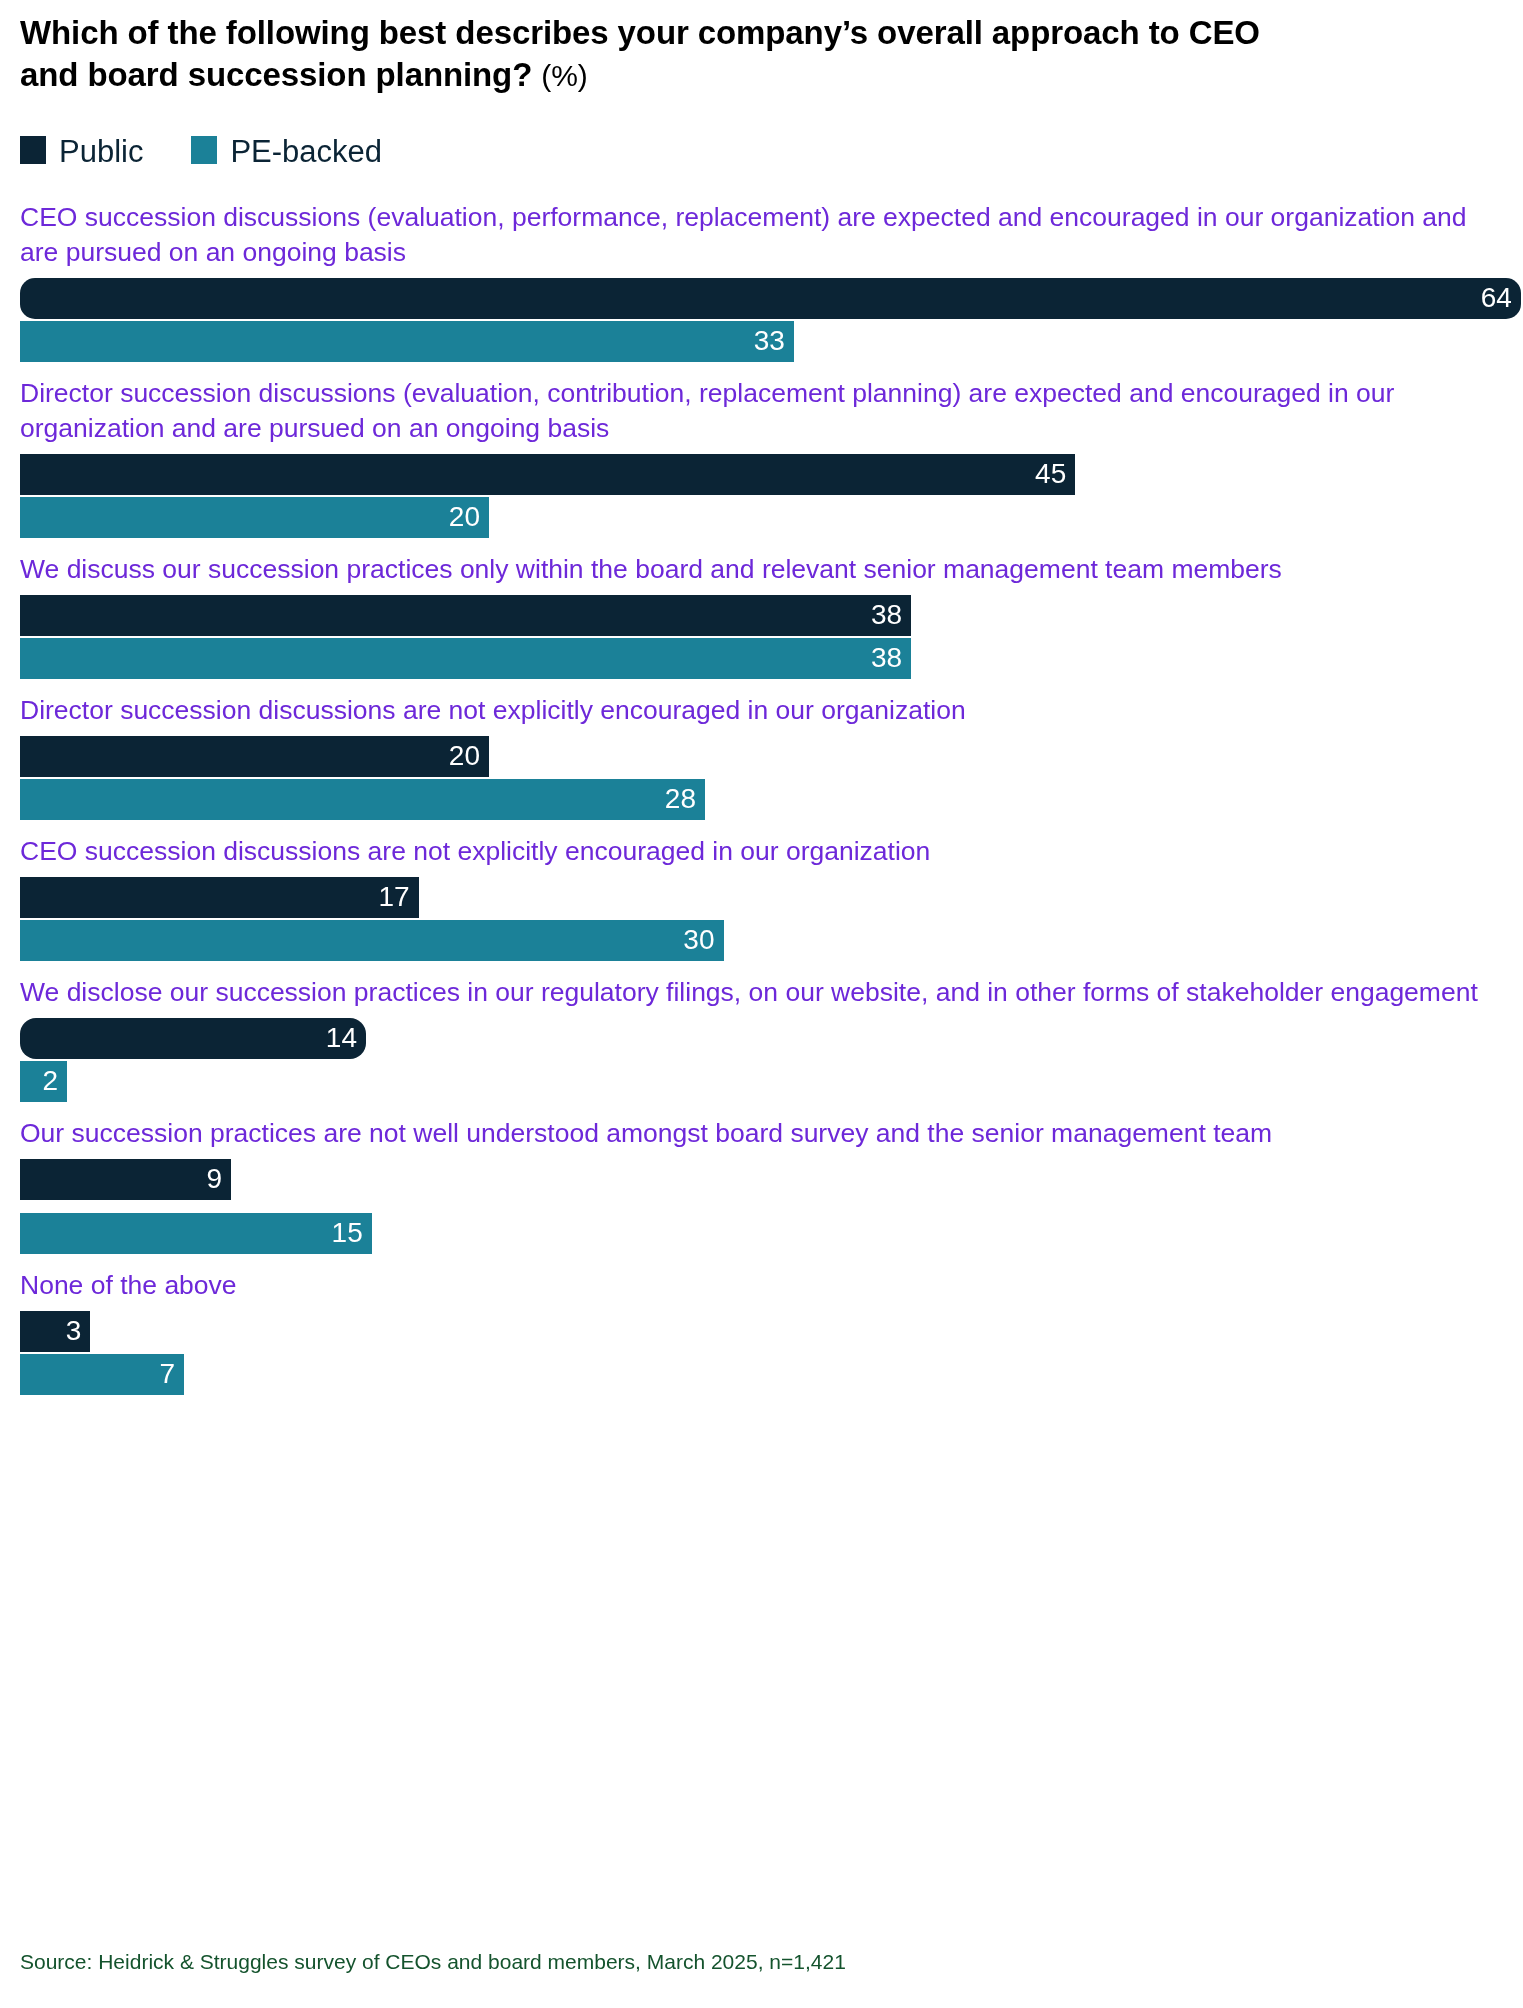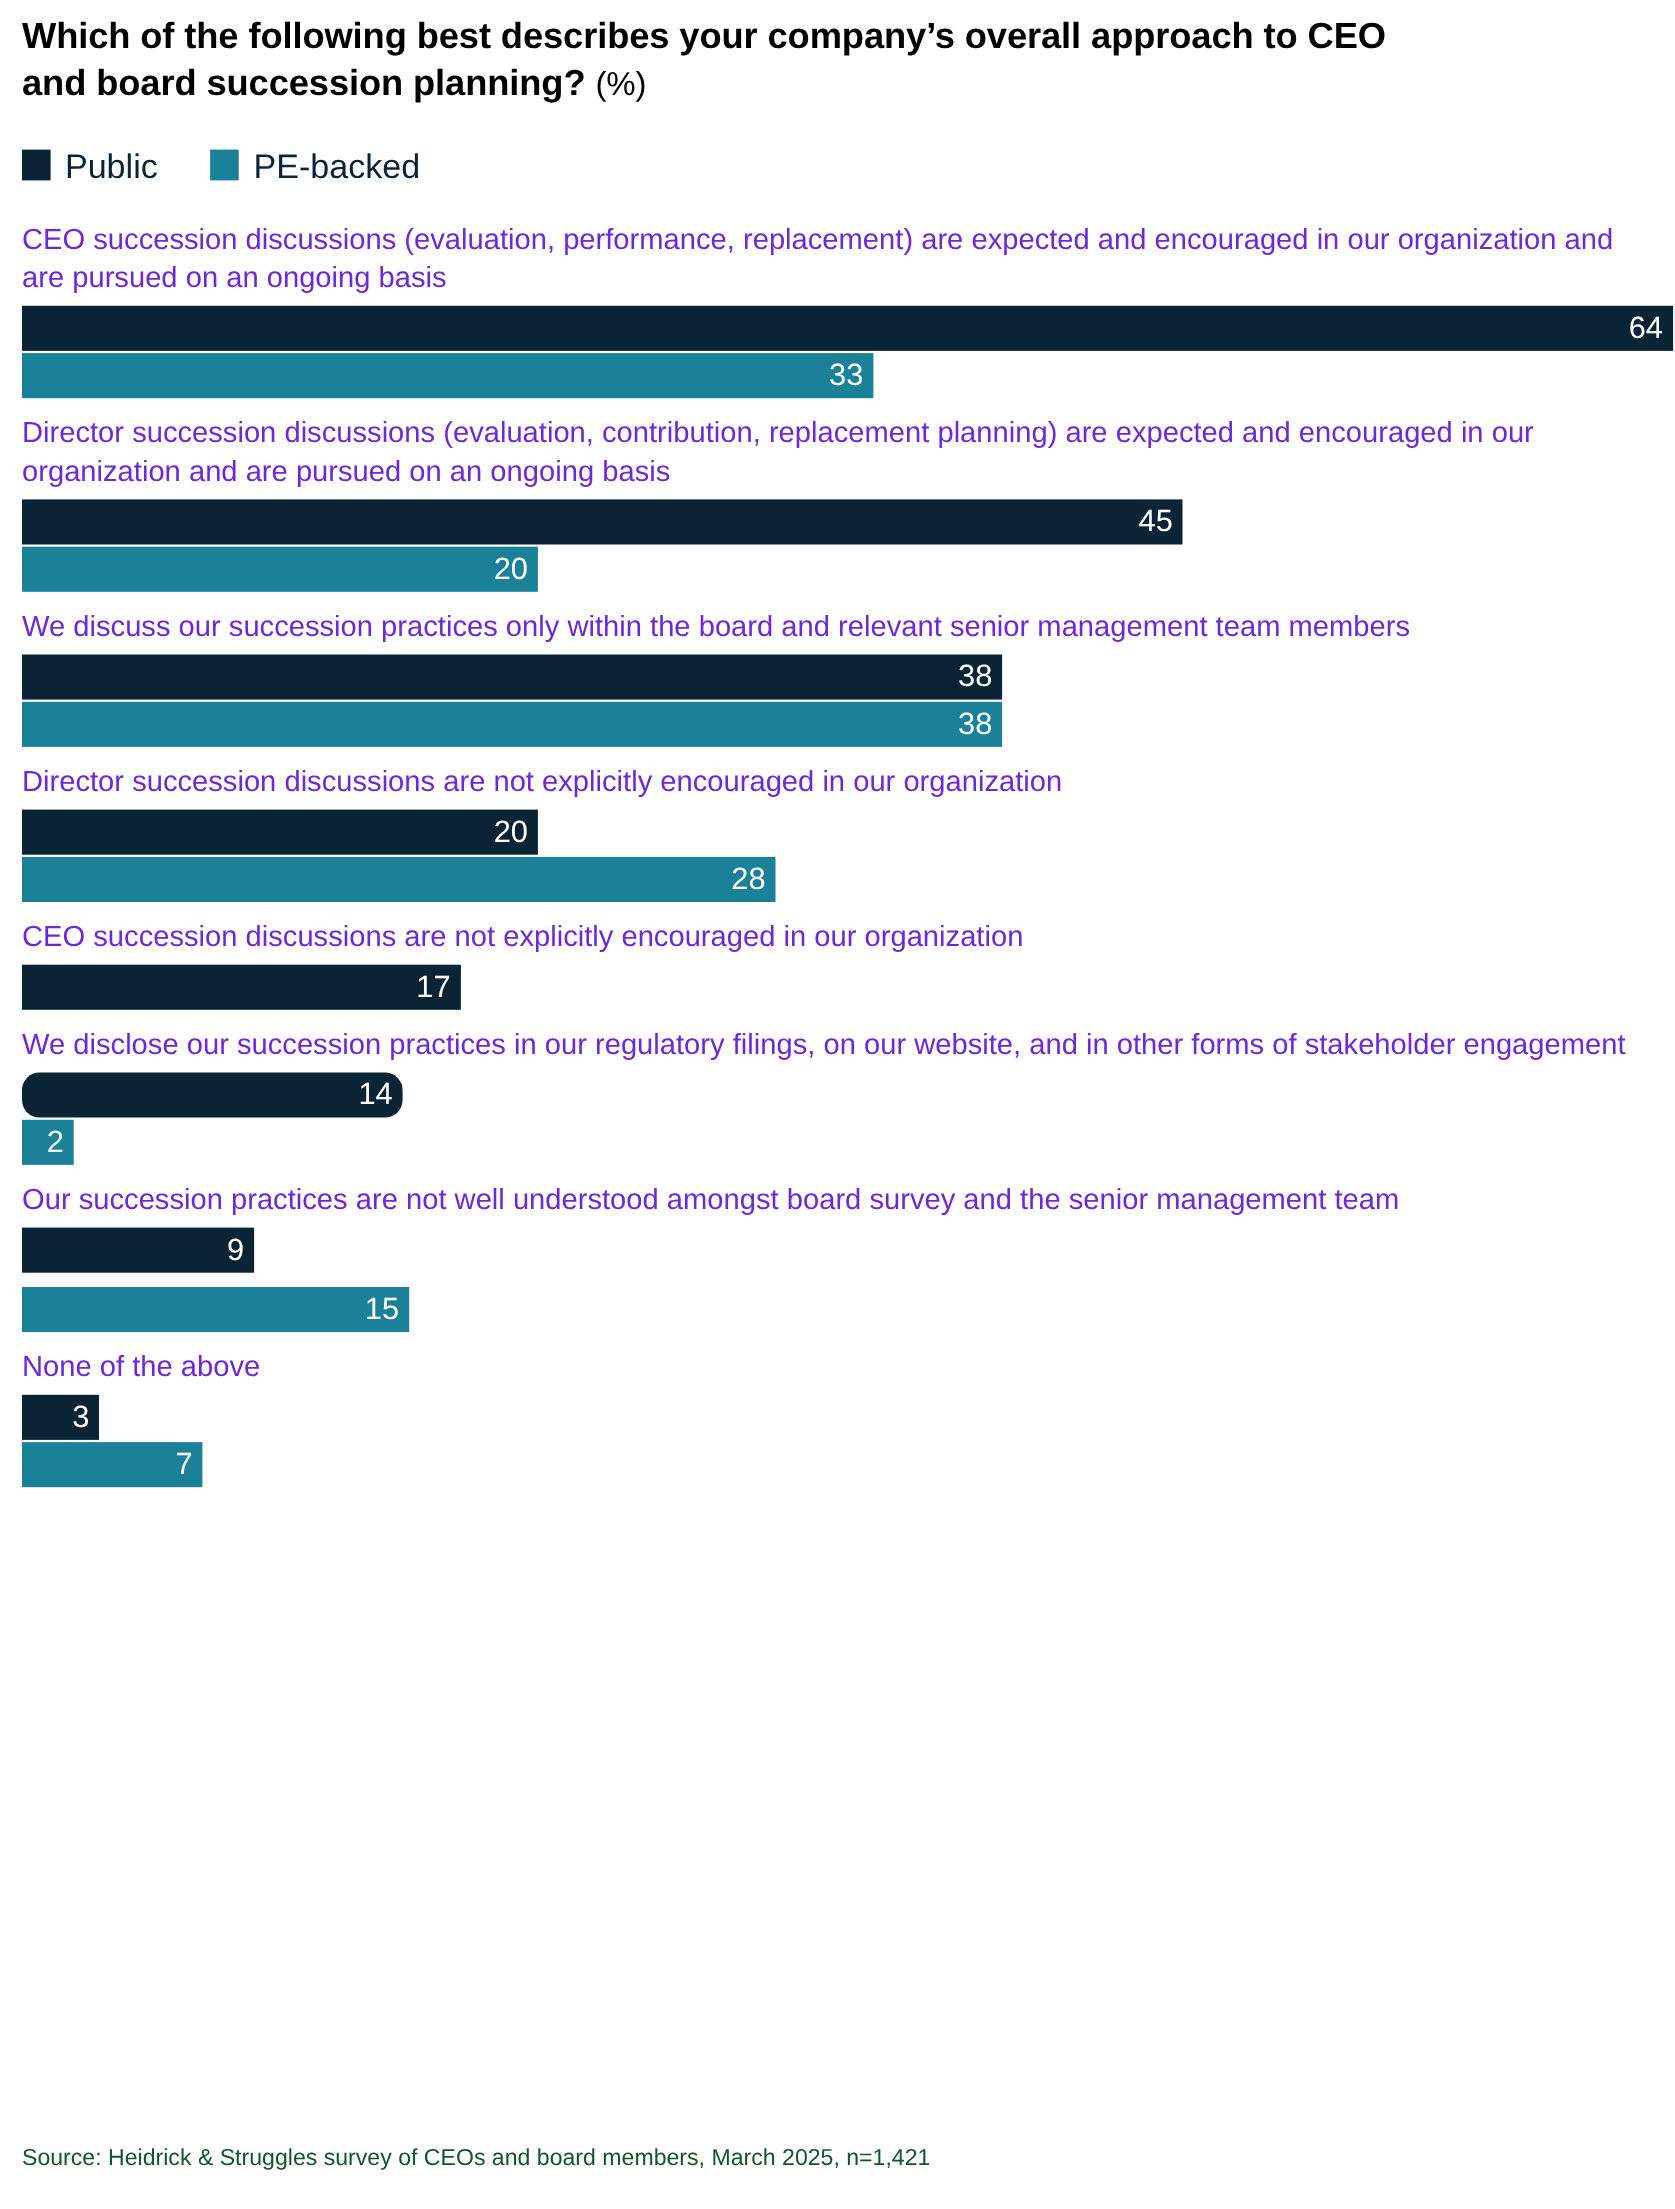--- a/index.html
+++ b/index.html
@@ -137,21 +137,21 @@
     <div class="legend-item">
       <span class="legend-swatch pe"></span>
       <span class="legend-label">PE-backed</span>
     </div>
   </div>
 
   <div class="chart" id="chart">
       <div class="group">
         <div class="group-label">CEO succession discussions (evaluation, performance, replacement) are expected and encouraged in our organization and are pursued on an ongoing basis</div>
         <div class="bar-row">
-          <div class="bar public" style="width: 1500.8px;">
+          <div class="bar public" style="width: 1500.8px; border-radius: 15px;">
             <span class="bar-value">64</span>
           </div>
         </div>
         <div class="bar-row">
           <div class="bar pe" style="width: 773.85px;">
             <span class="bar-value">33</span>
           </div>
         </div>
       </div>
       <div class="group">
@@ -193,20 +193,25 @@
           </div>
         </div>
       </div>
       <div class="group">
         <div class="group-label">CEO succession discussions are not explicitly encouraged in our organization</div>
         <div class="bar-row">
           <div class="bar public" style="width: 398.65px;">
             <span class="bar-value">17</span>
           </div>
         </div>
+        <div class="bar-row">
+          <div class="bar pe" style="width: 703.5px;">
+            <span class="bar-value">30</span>
+          </div>
+        </div>
       </div>
       <div class="group">
         <div class="group-label">We disclose our succession practices in our regulatory filings, on our website, and in other forms of stakeholder engagement</div>
         <div class="bar-row">
           <div class="bar public" style="width: 346px; border-radius: 16px;">
             <span class="bar-value">14</span>
           </div>
         </div>
         <div class="bar-row">
           <div class="bar pe" style="width: 47px;">

